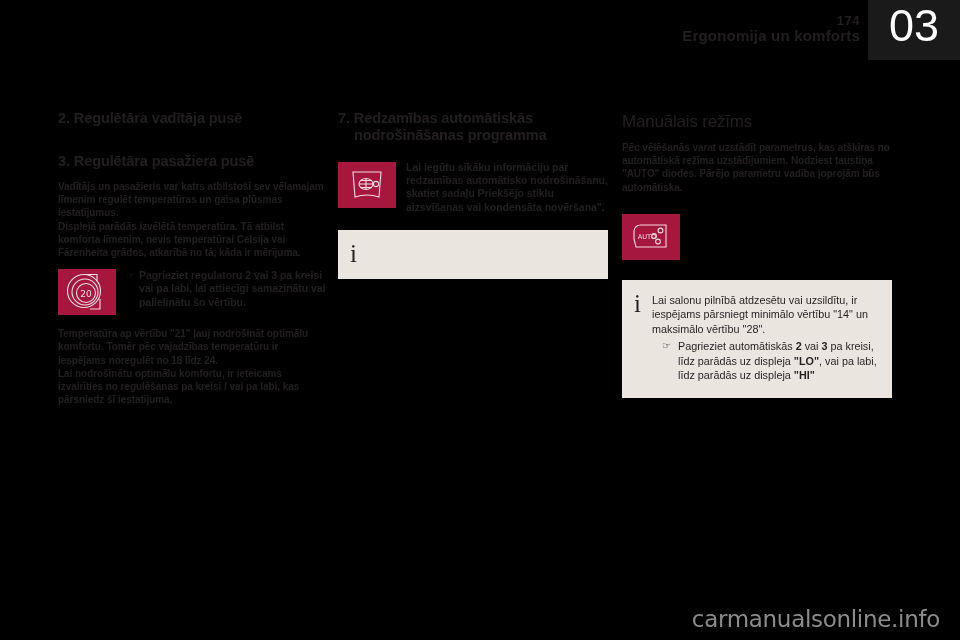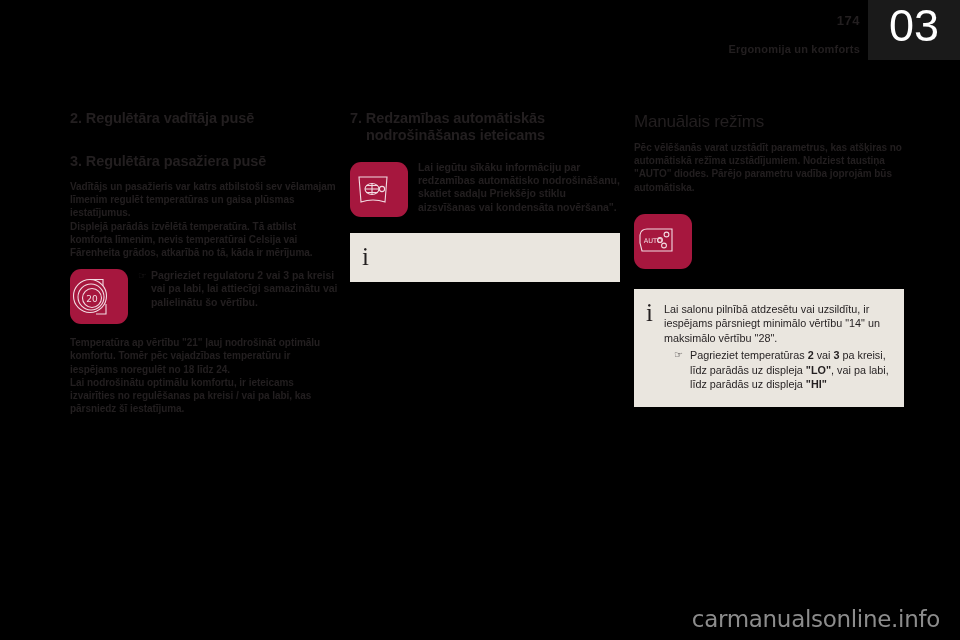--- a/index.html
+++ b/index.html
@@ -56,34 +56,33 @@
     text-align: right;
     color: #231f20;
   }
   .page-number {
     font-size: 13px;
     font-weight: bold;
     line-height: 14px;
     letter-spacing: 0.5px;
   }
   .chapter-title {
-    font-size: 11px;
+    font-size: 15px;
     font-weight: bold;
     line-height: 14px;
     letter-spacing: 0.2px;
-    margin-top: 14px;
+    margin-top: 1px;
   }
 
   
   .col {
     position: absolute;
     top: 110px;
     width: 270px;
     color: #231f20;
-    margin-left: 12px;
   }
   .col-1 { left: 58px; }
   .col-2 { left: 338px; }
   .col-3 { left: 622px; }
 
   
   h2.section-heading {
     font-size: 14.5px;
     font-weight: bold;
     line-height: 17px;
@@ -112,27 +111,26 @@
   p.body-text + p.body-text { margin-top: 0px; }
 
   
   .icon-row {
     display: flex;
     align-items: flex-start;
     margin-top: 10px;
   }
   .icon-box {
     width: 58px;
-    height: 55px;
+    height: 46px;
     min-width: 58px;
     background: #a6173e;
     display: flex;
     align-items: center;
-    justify-content: flex-start;
-    border-radius: 11px;
+    justify-content: center;
   }
   .icon-box svg { display: block; }
 
   .bullet-wrap {
     display: flex;
     margin-left: 10px;
     flex: 1;
   }
   .bullet-hand {
     font-size: 10px;
@@ -248,21 +246,21 @@
     </div>
 
     <div style="height:12px"></div>
     <p class="body-text">Temperatūra ap vērtību "21" ļauj nodrošināt optimālu komfortu. Tomēr pēc vajadzības temperatūru ir iespējams noregulēt no 18 līdz 24.</p>
     <p class="body-text">Lai nodrošinātu optimālu komfortu, ir ieteicams izvairīties no regulēšanas pa kreisi / vai pa labi, kas pārsniedz šī iestatījuma.</p>
   </div>
 
   <div class="col col-2">
 
     <h2 class="section-heading">7. Redzamības automātiskās</h2>
-    <h2 class="section-heading" style="padding-left:16px;">nodrošināšanas ieteicams</h2>
+    <h2 class="section-heading" style="padding-left:16px;">nodrošināšanas programma</h2>
     <div style="height:8px"></div>
 
     <div class="icon-row top-align">
       <div class="icon-box">
         <svg width="46" height="46" viewBox="0 0 46 46" aria-hidden="true">
           <g fill="none" stroke="#f2dbe2" stroke-width="1.1">
             <path d="M9 10 L37 10 L35 35 Q23 31 11 35 Z"></path>
             <ellipse cx="22" cy="22" rx="7" ry="5.5"></ellipse>
             <path d="M15 22 L29 22 M22 16.6 L22 27.5 M16.4 18.5 L27.6 18.5 M16.4 25.5 L27.6 25.5"></path>
             <circle cx="32" cy="22" r="2.6"></circle>
@@ -297,21 +295,21 @@
         </svg>
       </div>
     </div>
 
     <div class="note-box" style="margin-top:20px;">
       <span class="note-i">i</span>
       <div style="flex:1">
         <div class="note-body">Lai salonu pilnībā atdzesētu vai uzsildītu, ir iespējams pārsniegt minimālo vērtību "14" un maksimālo vērtību "28".</div>
         <div class="note-sub">
           <span class="note-sub-hand">☞</span>
-          <span class="note-sub-text"><span>Pagrieziet temperatūras </span><b>2</b><span> vai </span><b>3</b><span> pa kreisi, līdz parādās uz displeja </span><b>"LO"</b><span>, vai pa labi, līdz parādās uz displeja </span><b>"HI"</b></span>
+          <span class="note-sub-text"><span>Pagrieziet automātiskās </span><b>2</b><span> vai </span><b>3</b><span> pa kreisi, līdz parādās uz displeja </span><b>"LO"</b><span>, vai pa labi, līdz parādās uz displeja </span><b>"HI"</b></span>
         </div>
       </div>
     </div>
   </div>
 
   <div class="watermark">carmanualsonline.info</div>
 
 </div>
 
 </body></html>

